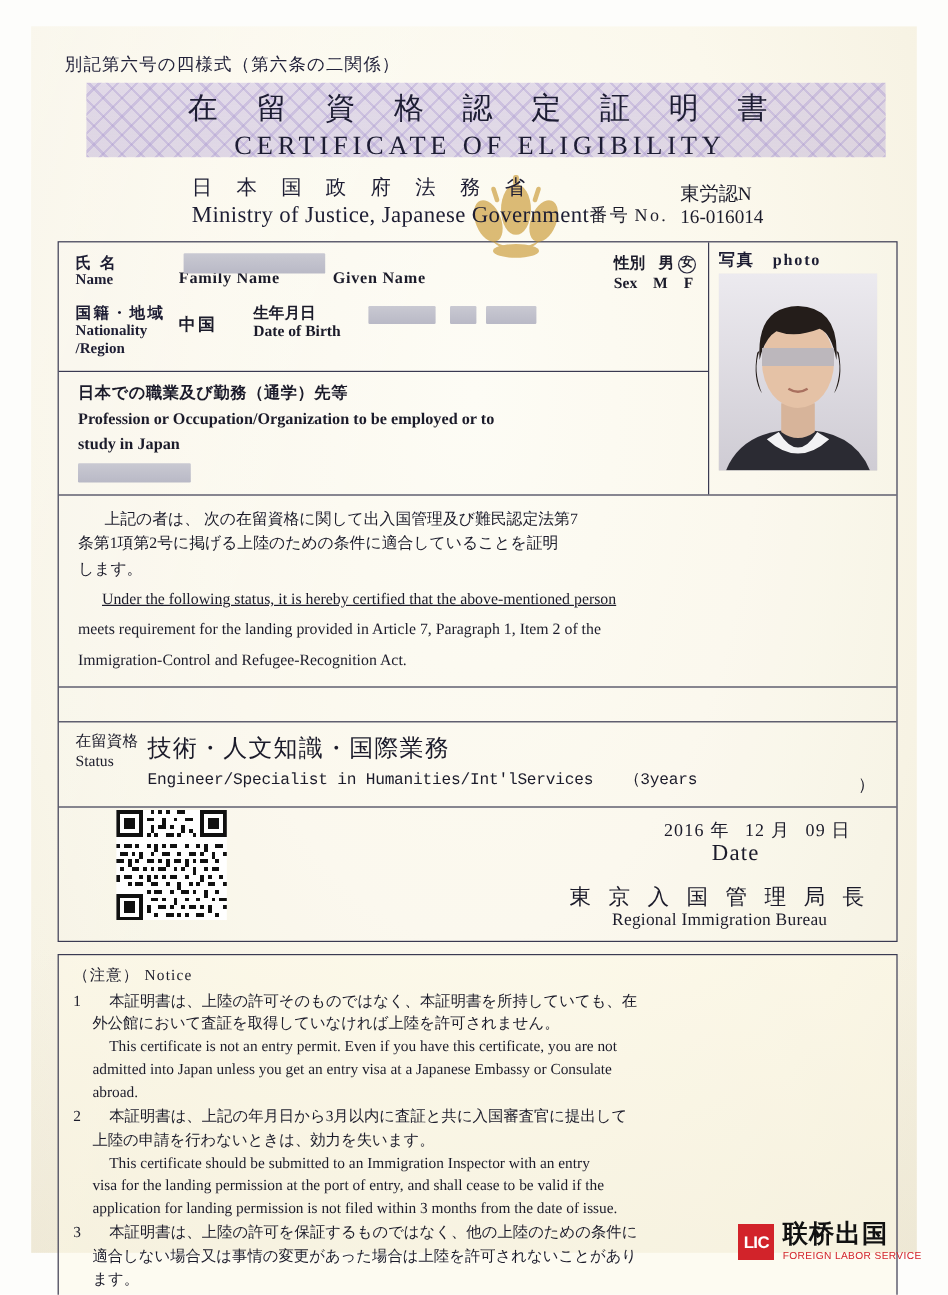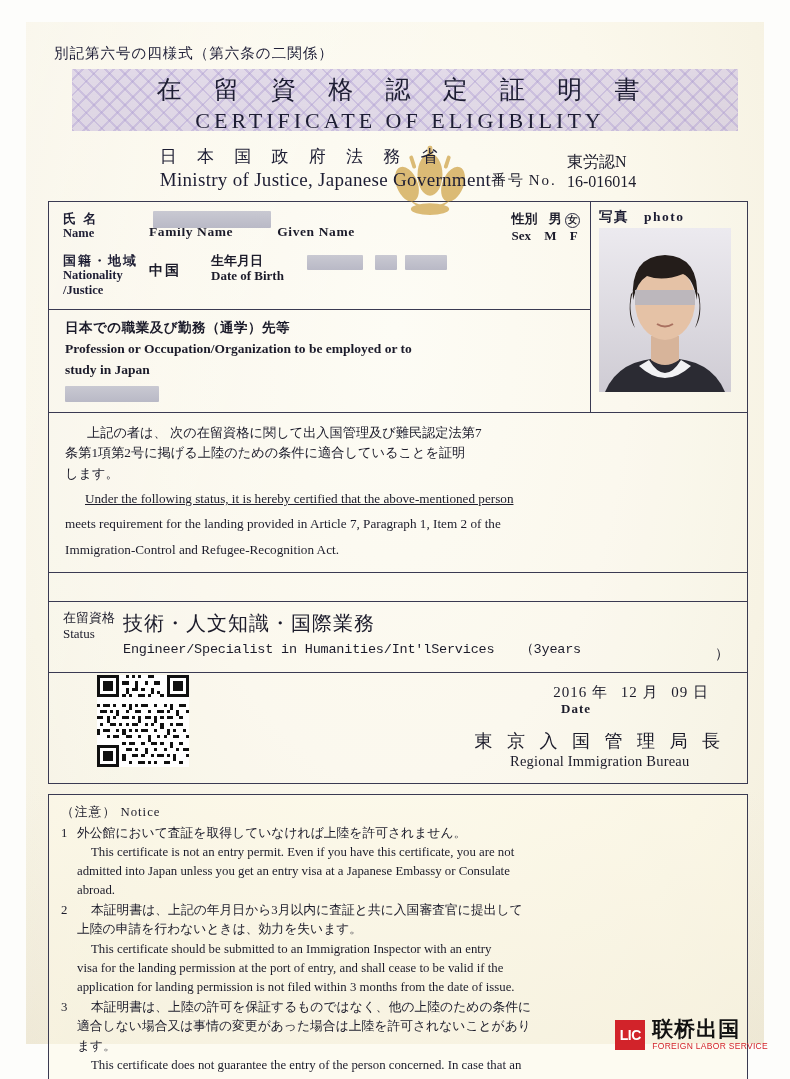--- a/index.html
+++ b/index.html
@@ -311,25 +311,24 @@
   }
   .date-line {
     text-align: right;
     font-size: 15px;
     letter-spacing: 1px;
     padding-right: 26px;
     padding-top: 4px;
   }
   .date-line .en {
     display: block;
-    font-size: 13px;
+    font-size: 19px;
     letter-spacing: 1px;
-    margin-right: 118px;
+    margin-right: 76px;
     margin-top: -1px;
-    font-weight: bold;
   }
   .issuer {
     display: flex;
     align-items: flex-end;
     justify-content: flex-end;
     gap: 16px;
     margin-top: 12px;
     padding-right: 10px;
   }
   .issuer .dg {
@@ -476,21 +475,21 @@
               <span>Sex</span>
               <span style="margin-left:10px;">M</span>
               <span style="margin-left:10px;">F</span>
             </div>
           </div>
 
           <div class="nat-row">
             <div class="lbl">
               <div class="jp">国籍・地域</div>
               <div class="en">Nationality</div>
-              <div class="en">/Justice</div>
+              <div class="en">/Region</div>
             </div>
             <div class="nat-val">中国</div>
             <div class="dob-lbl">
               <div class="jp">生年月日</div>
               <div class="en">Date of Birth</div>
             </div>
             <div style="position:relative;flex:1 1 auto;">
               <span class="redact" style="width:56px;position:absolute;left:4px;top:2px;"></span>
               <span class="redact" style="width:22px;position:absolute;left:72px;top:2px;"></span>
               <span class="redact" style="width:42px;position:absolute;left:102px;top:2px;"></span>
@@ -705,20 +704,21 @@
         </div>
       </div>
     </div>
 
     <div class="notice">
       <div class="head">（注意） Notice</div>
 
       <div class="item">
         <div class="num">1</div>
         <div class="body">
+          <div class="indent">本証明書は、上陸の許可そのものではなく、本証明書を所持していても、在</div>
           <div>外公館において査証を取得していなければ上陸を許可されません。</div>
           <div class="en indent">This certificate is not an entry permit. Even if you have this certificate, you are not</div>
           <div class="en">admitted into Japan unless you get an entry visa at a Japanese Embassy or Consulate</div>
           <div class="en">abroad.</div>
         </div>
       </div>
 
       <div class="item">
         <div class="num">2</div>
         <div class="body">

